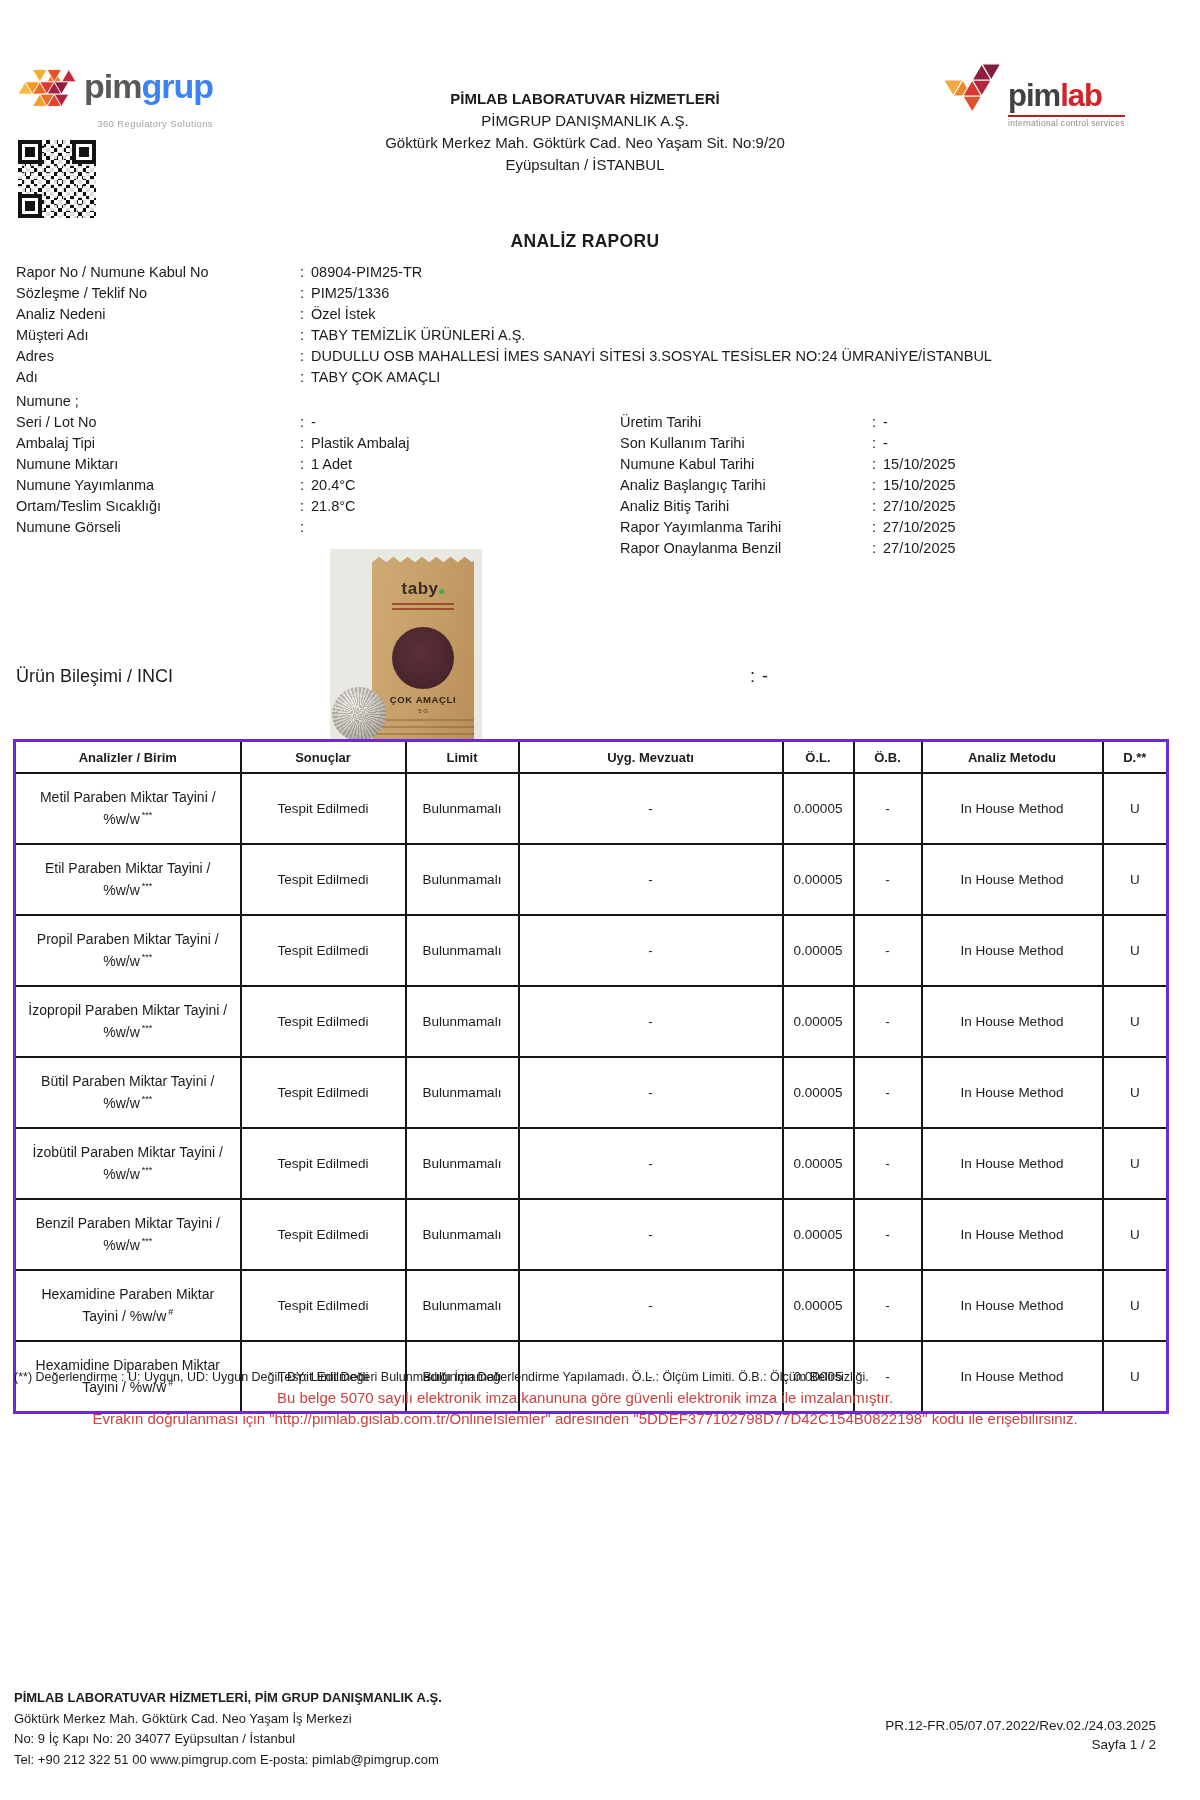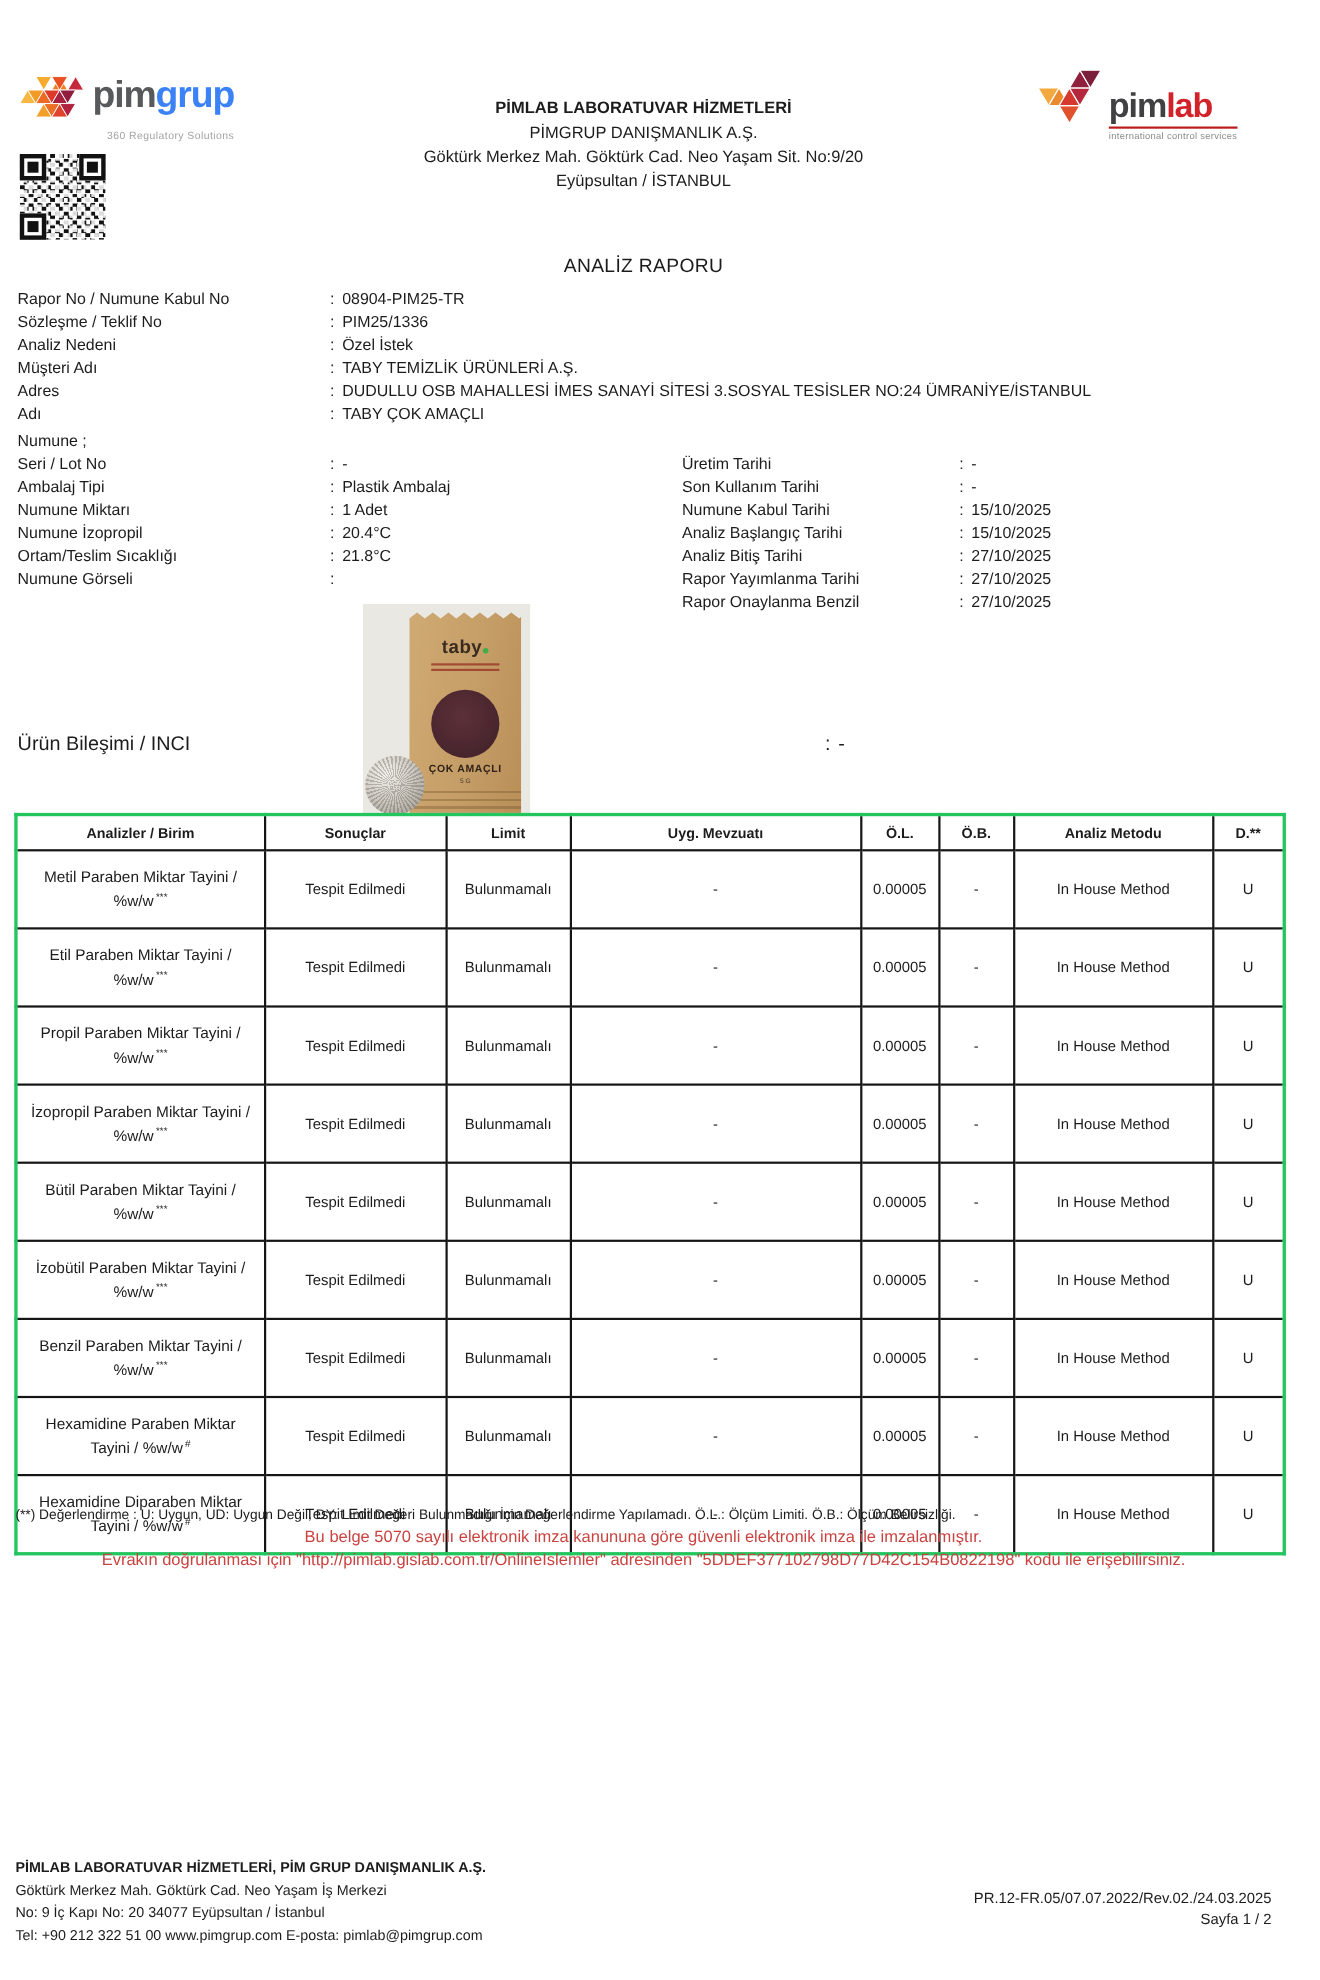--- a/index.html
+++ b/index.html
@@ -29,21 +29,21 @@
   .pimlab{position:absolute;left:942px;top:58px;display:flex;align-items:flex-start;}
   .pl-mark{display:block;}
   .pl-words{margin-left:4px;margin-top:22px;line-height:1;}
   .pl-word{font-size:31px;font-weight:bold;letter-spacing:-1px;}
   .pl-pim{color:#414042;} .pl-lab{color:#d2232a;}
   .pl-tag{border-top:2px solid #b91c1c;margin-top:4px;padding-top:2px;font-size:8.5px;
           color:#8a8a8a;letter-spacing:.3px;text-align:center;}
 
   
   .title{position:absolute;left:0;top:231px;width:1170px;text-align:center;
-         font-size:17.5px;font-weight:normal;letter-spacing:.3px;}
+         font-size:17.5px;font-weight:bold;letter-spacing:.3px;}
 
   
   .info{position:absolute;left:16px;top:262px;width:1168px;font-size:14.5px;}
   .irow{display:grid;grid-template-columns:284px 320px 252px 1fr;line-height:21px;}
   .irow.spacer-top{margin-top:3px;}
   .ival,.rval{white-space:nowrap;}
   .ival.full{grid-column:2 / 5;}
   .sep{font-style:normal;margin-right:7px;}
   .rlab{grid-column:3;}
 
@@ -68,21 +68,21 @@
   .ball{position:absolute;left:2px;bottom:0;width:54px;height:54px;border-radius:50%;
         background:repeating-conic-gradient(rgba(70,65,58,.28) 0 4deg,transparent 4deg 9deg),
                    radial-gradient(circle at 35% 30%,#f4f2ee 0%,#cfcac2 45%,#9d978c 100%);}
 
   
   .inci{position:absolute;left:16px;top:666px;width:1160px;font-size:18px;line-height:21px;}
   .inci-val{position:absolute;left:734px;top:0;}
 
   
   .rtable{position:absolute;left:13px;top:739px;width:1153px;border-collapse:collapse;
-          table-layout:fixed;border:3px solid #22c55e;font-size:13.5px;}
+          table-layout:fixed;border:3px solid #6d28d9;font-size:13.5px;}
   .rtable th,.rtable td{border:2px solid #151515;text-align:center;vertical-align:middle;
           padding:2px 4px;overflow:hidden;}
   .rtable th{height:26px;font-size:13px;font-weight:bold;}
   .rtable td{height:61px;}
   .rtable td.ta{text-align:center;font-size:14px;padding:4px 7px;line-height:1.55;}
   .rtable sup{font-size:9px;margin-left:2px;}
 
   
   .note{position:absolute;left:14px;top:1370px;width:1170px;font-size:12.5px;color:#1c1c1c;}
   .esign{position:absolute;left:0;width:1170px;text-align:center;color:#c94340;font-size:15px;}
@@ -199,21 +199,21 @@
       <span class="rlab">Son Kullanım Tarihi</span>
       <span class="rval"><i class="sep">:</i><span>-</span></span>
     </div>
     <div class="irow">
       <span class="ilab">Numune Miktarı</span>
       <span class="ival"><i class="sep">:</i><span>1 Adet</span></span>
       <span class="rlab">Numune Kabul Tarihi</span>
       <span class="rval"><i class="sep">:</i><span>15/10/2025</span></span>
     </div>
     <div class="irow">
-      <span class="ilab">Numune İzopropil</span>
+      <span class="ilab">Numune Yayımlanma</span>
       <span class="ival"><i class="sep">:</i><span>20.4°C</span></span>
       <span class="rlab">Analiz Başlangıç Tarihi</span>
       <span class="rval"><i class="sep">:</i><span>15/10/2025</span></span>
     </div>
     <div class="irow">
       <span class="ilab">Ortam/Teslim Sıcaklığı</span>
       <span class="ival"><i class="sep">:</i><span>21.8°C</span></span>
       <span class="rlab">Analiz Bitiş Tarihi</span>
       <span class="rval"><i class="sep">:</i><span>27/10/2025</span></span>
     </div>

